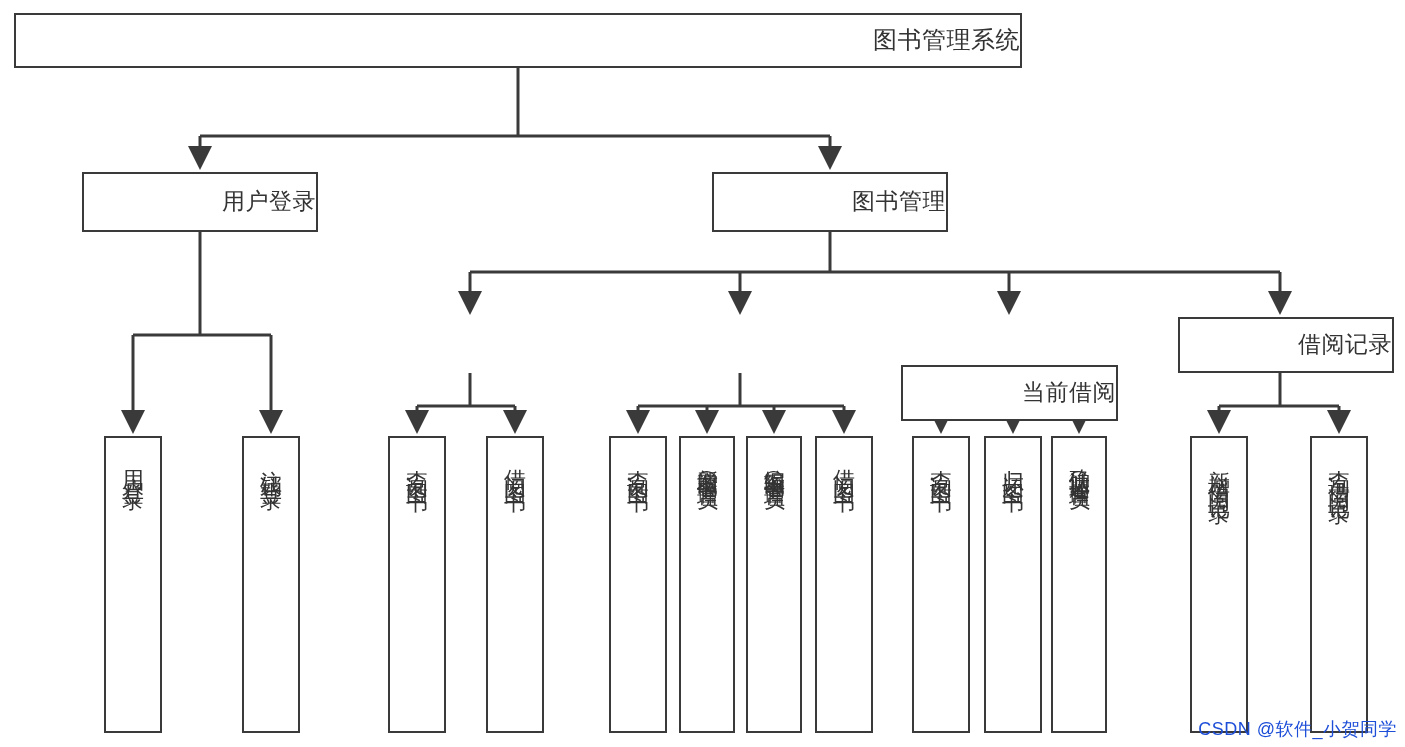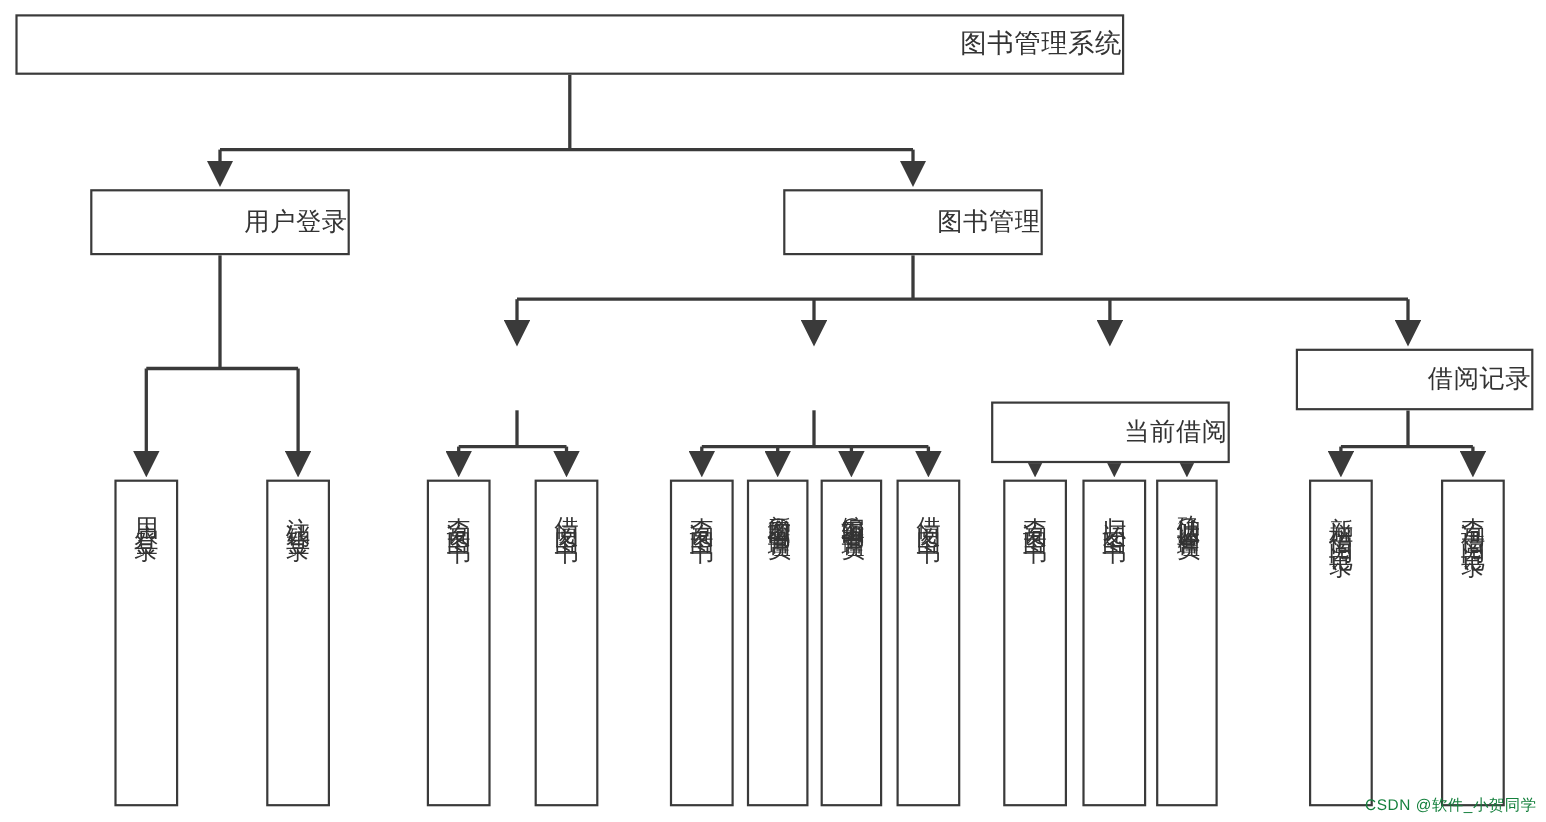--- a/index.html
+++ b/index.html
@@ -66,22 +66,22 @@
     white-space: nowrap;
   }
   .node.vertical.tall-text .node-label {
     font-size: 21px;
     letter-spacing: 3px;
   }
   #watermark {
     position: absolute;
     right: 8px;
     bottom: 6px;
-    font-size: 14px;
-    color: #15803d;
+    font-size: 18px;
+    color: #1d4ed8;
     letter-spacing: 0.5px;
     z-index: 5;
     white-space: nowrap;
   }
 </style>
 </head>
 <body>
 
 <div id="diagram-root">
 

